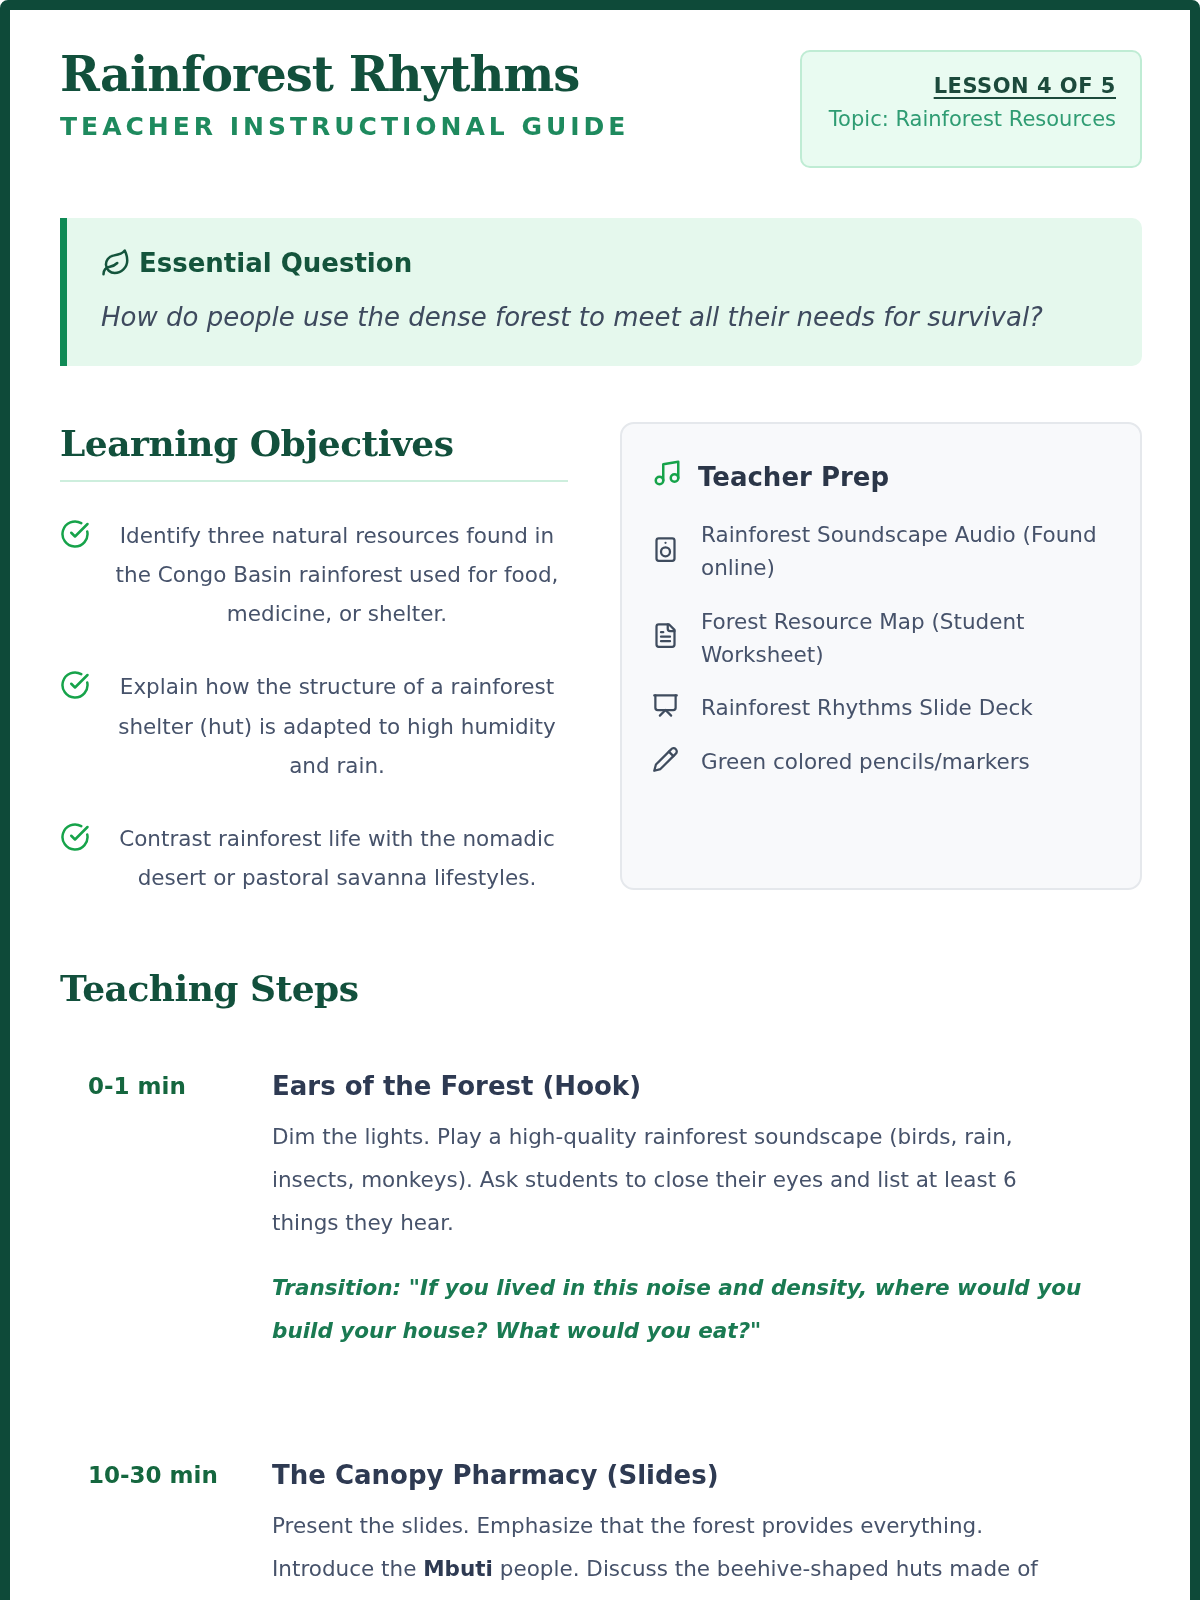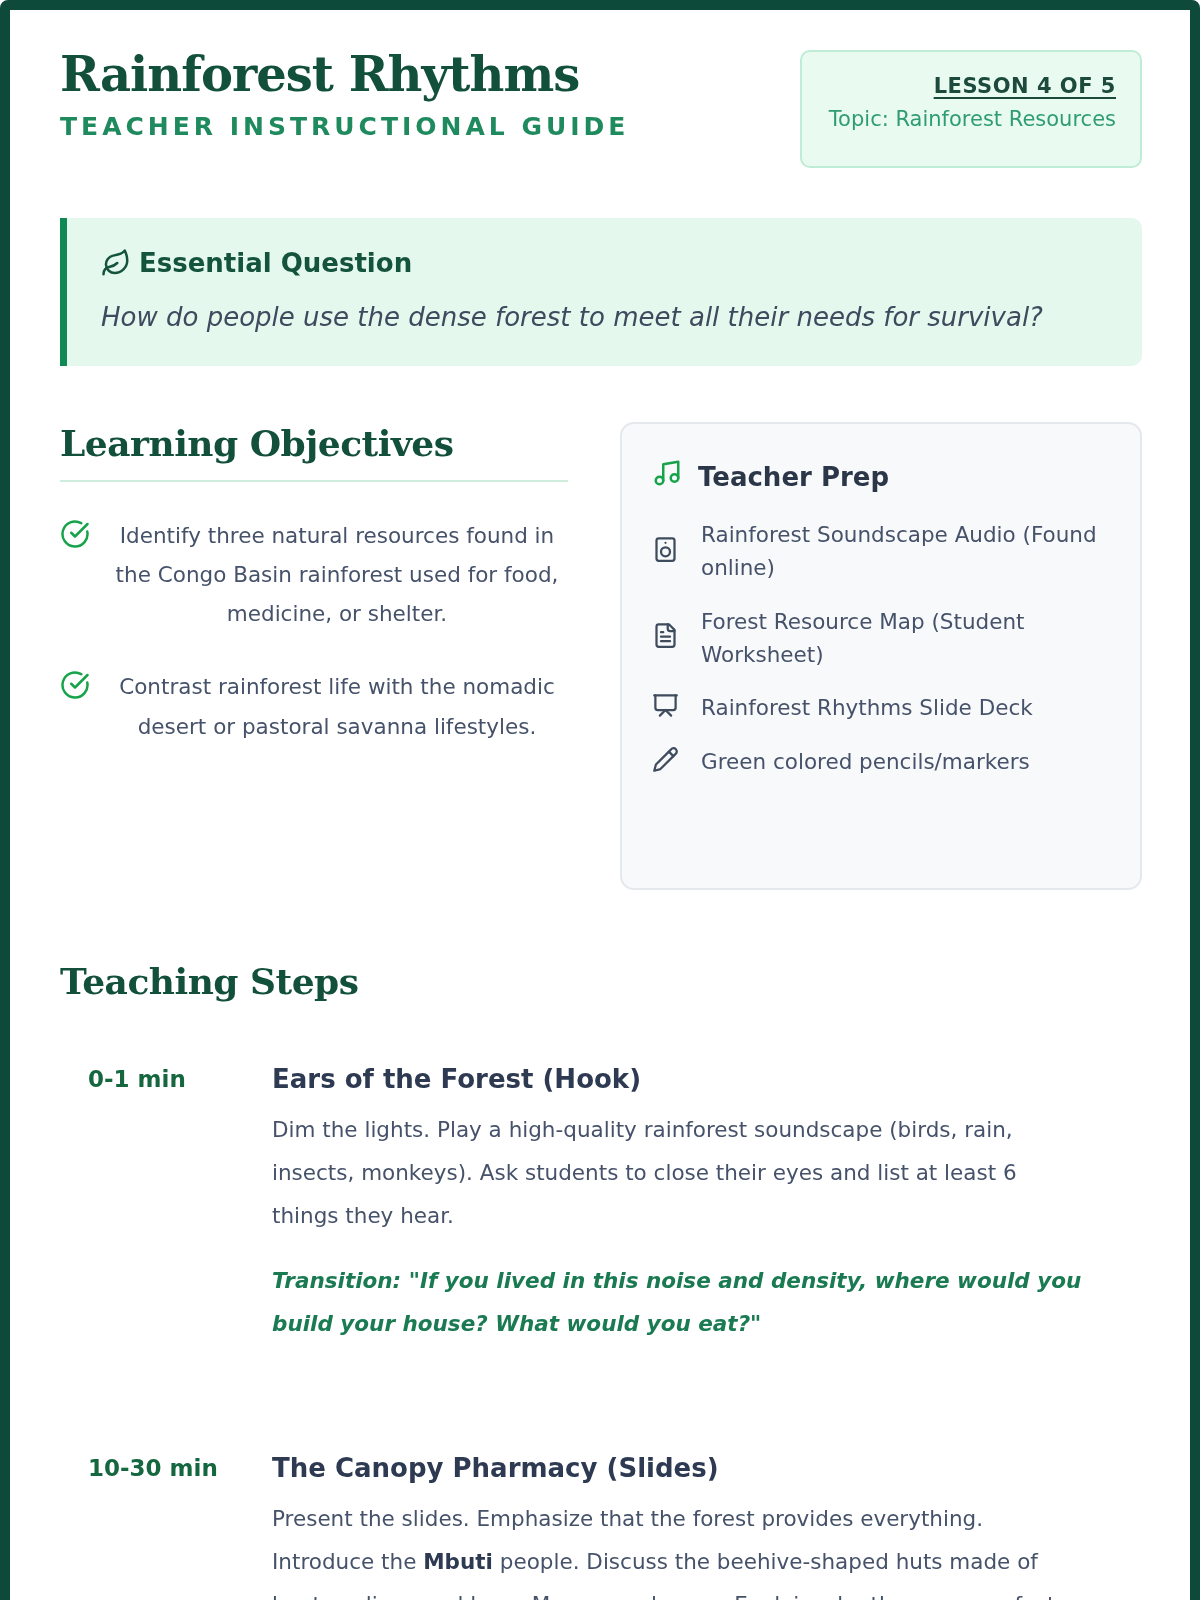--- a/index.html
+++ b/index.html
@@ -118,20 +118,29 @@
       <h2 class="section-title">Learning Objectives</h2>
       <ul class="objective-list">
         <li class="objective-item">
           <span>
             <svg width="30" height="30" viewBox="0 0 24 24" fill="none" stroke="#16a34a" stroke-width="2" stroke-linecap="round" stroke-linejoin="round">
               <path d="M21.801 10A10 10 0 1 1 17 3.335"></path>
                 <path d="m9 11 3 3L22 4"></path>
             </svg>
           </span>
           <span class="objective-text">Identify three natural resources found in the Congo Basin rainforest used for food, medicine, or shelter.</span>
+        </li>
+        <li class="objective-item">
+          <span>
+            <svg width="30" height="30" viewBox="0 0 24 24" fill="none" stroke="#16a34a" stroke-width="2" stroke-linecap="round" stroke-linejoin="round">
+              <path d="M21.801 10A10 10 0 1 1 17 3.335"></path>
+                <path d="m9 11 3 3L22 4"></path>
+            </svg>
+          </span>
+          <span class="objective-text">Explain how the structure of a rainforest shelter (hut) is adapted to high humidity and rain.</span>
         </li>
         <li class="objective-item">
           <span>
             <svg width="30" height="30" viewBox="0 0 24 24" fill="none" stroke="#16a34a" stroke-width="2" stroke-linecap="round" stroke-linejoin="round">
               <path d="M21.801 10A10 10 0 1 1 17 3.335"></path>
                 <path d="m9 11 3 3L22 4"></path>
             </svg>
           </span>
           <span class="objective-text">Contrast rainforest life with the nomadic desert or pastoral savanna lifestyles.</span>
         </li>

